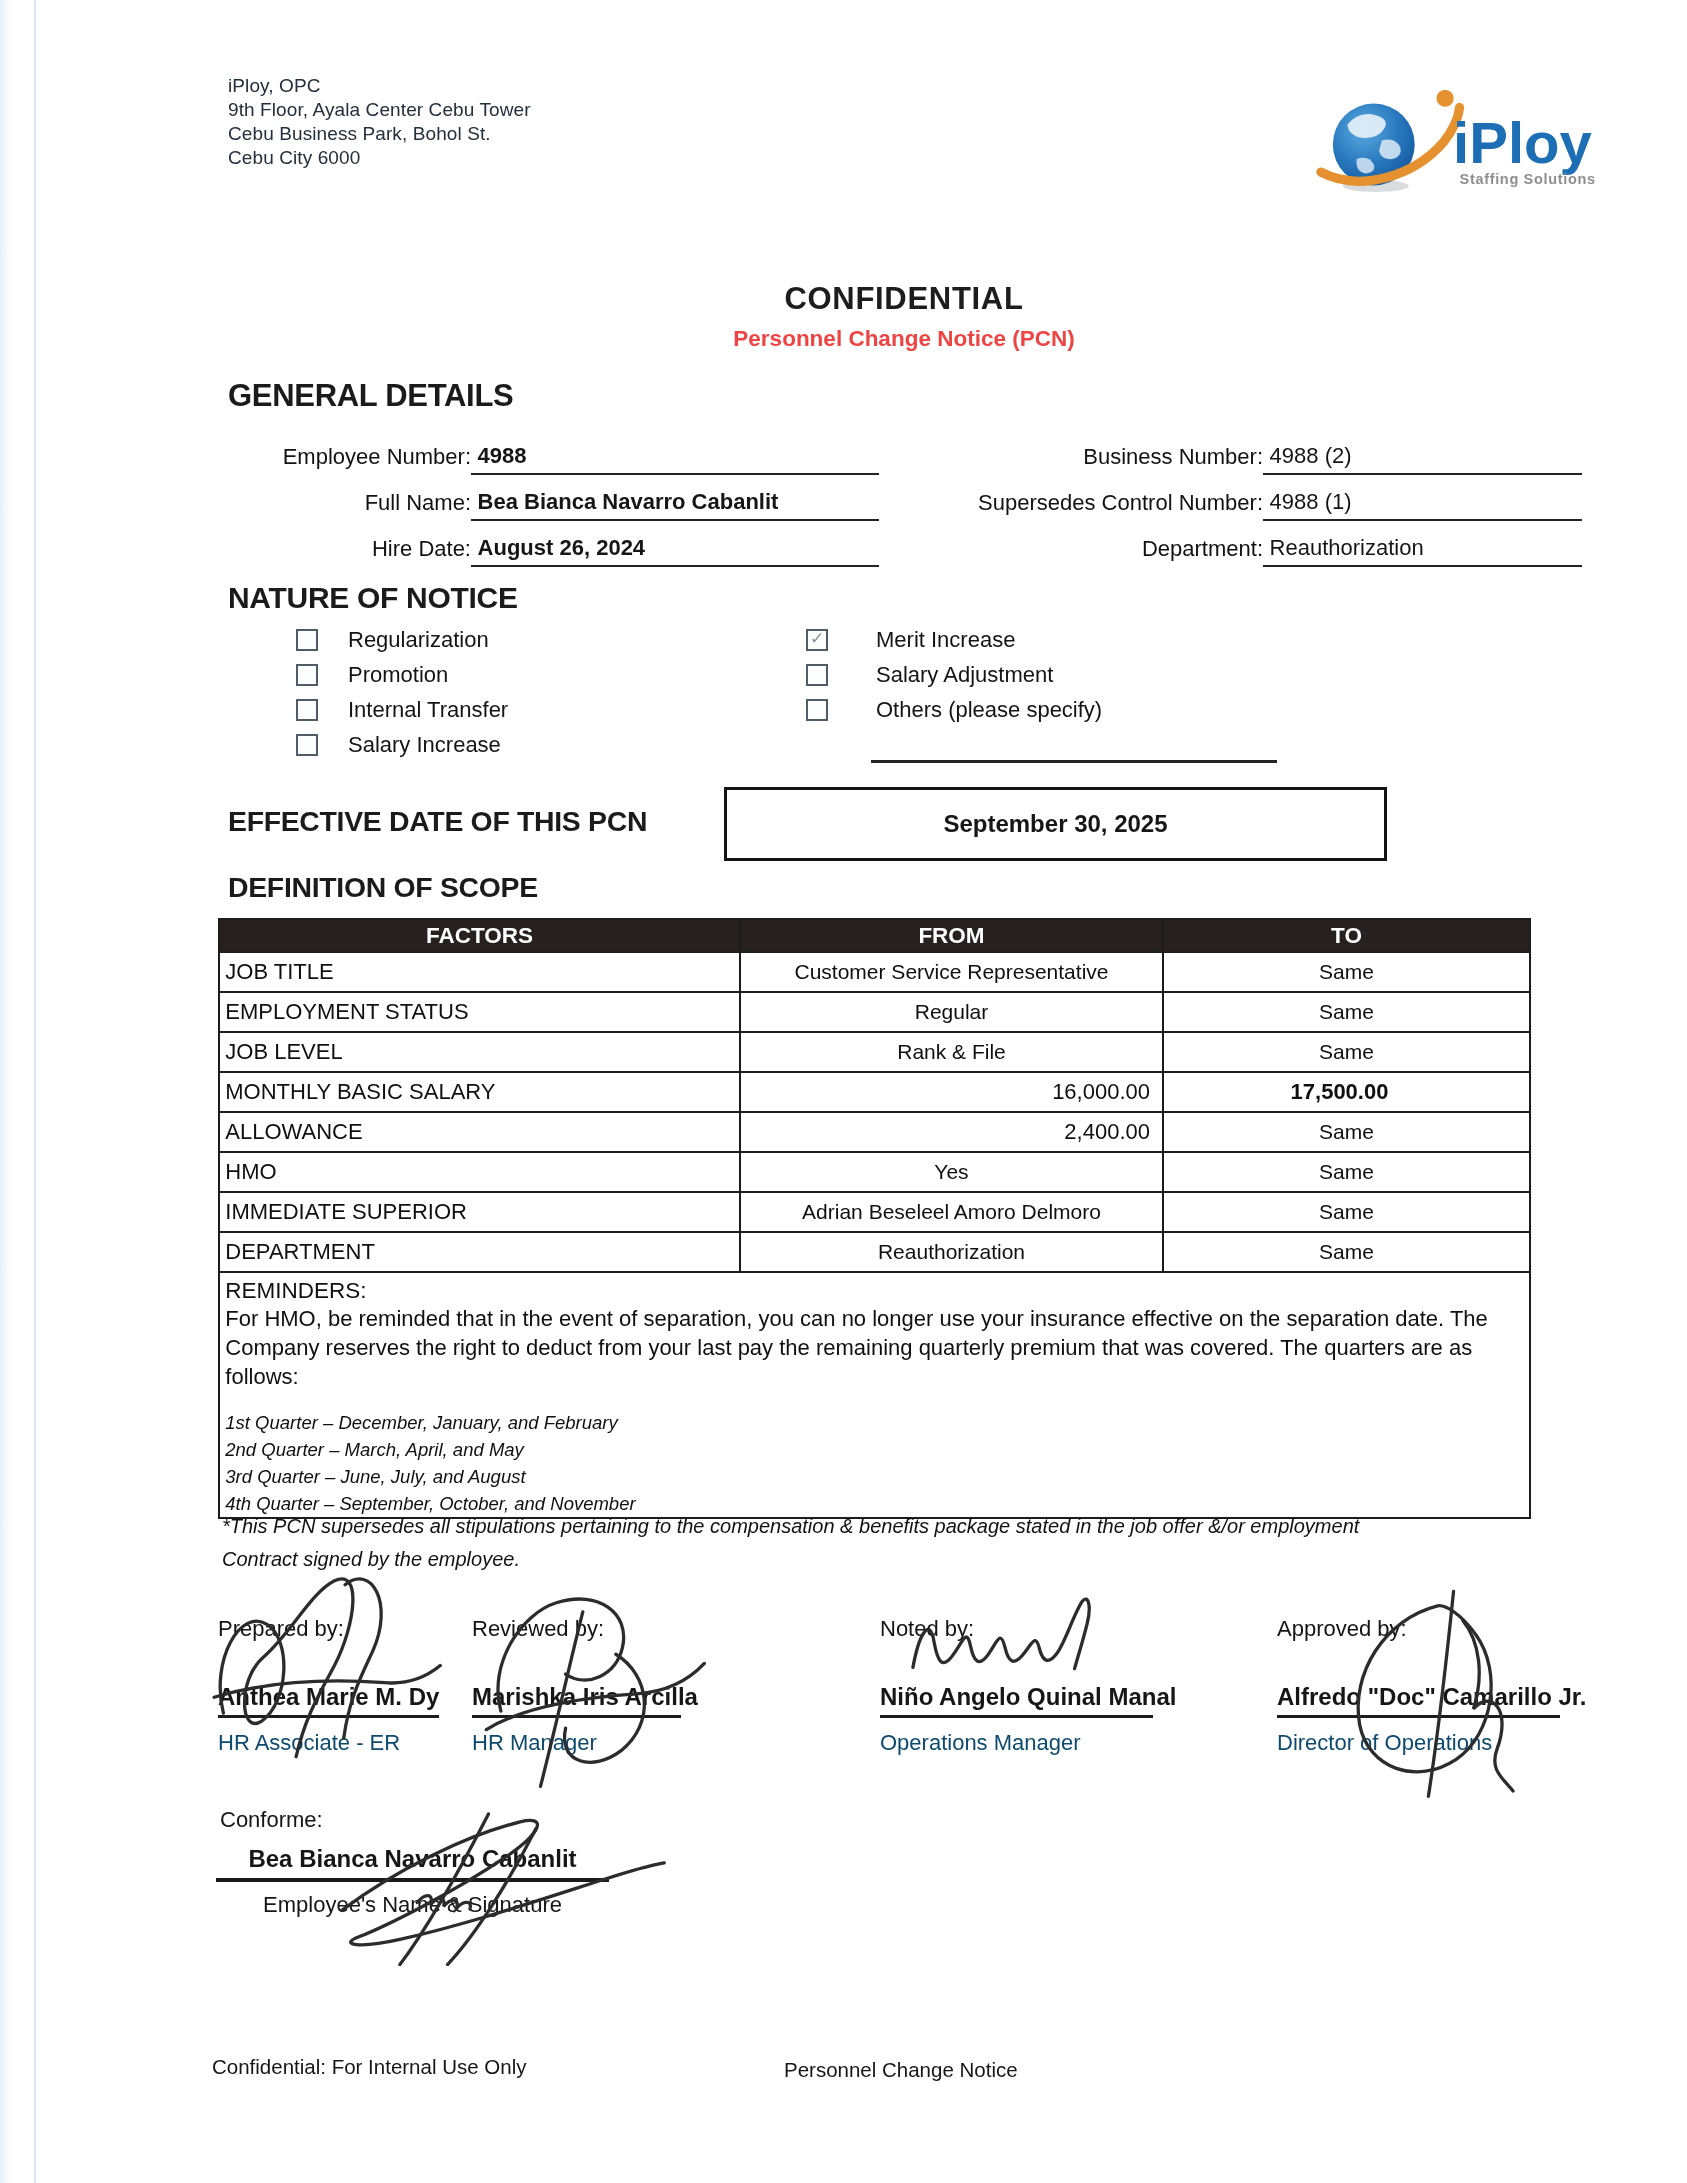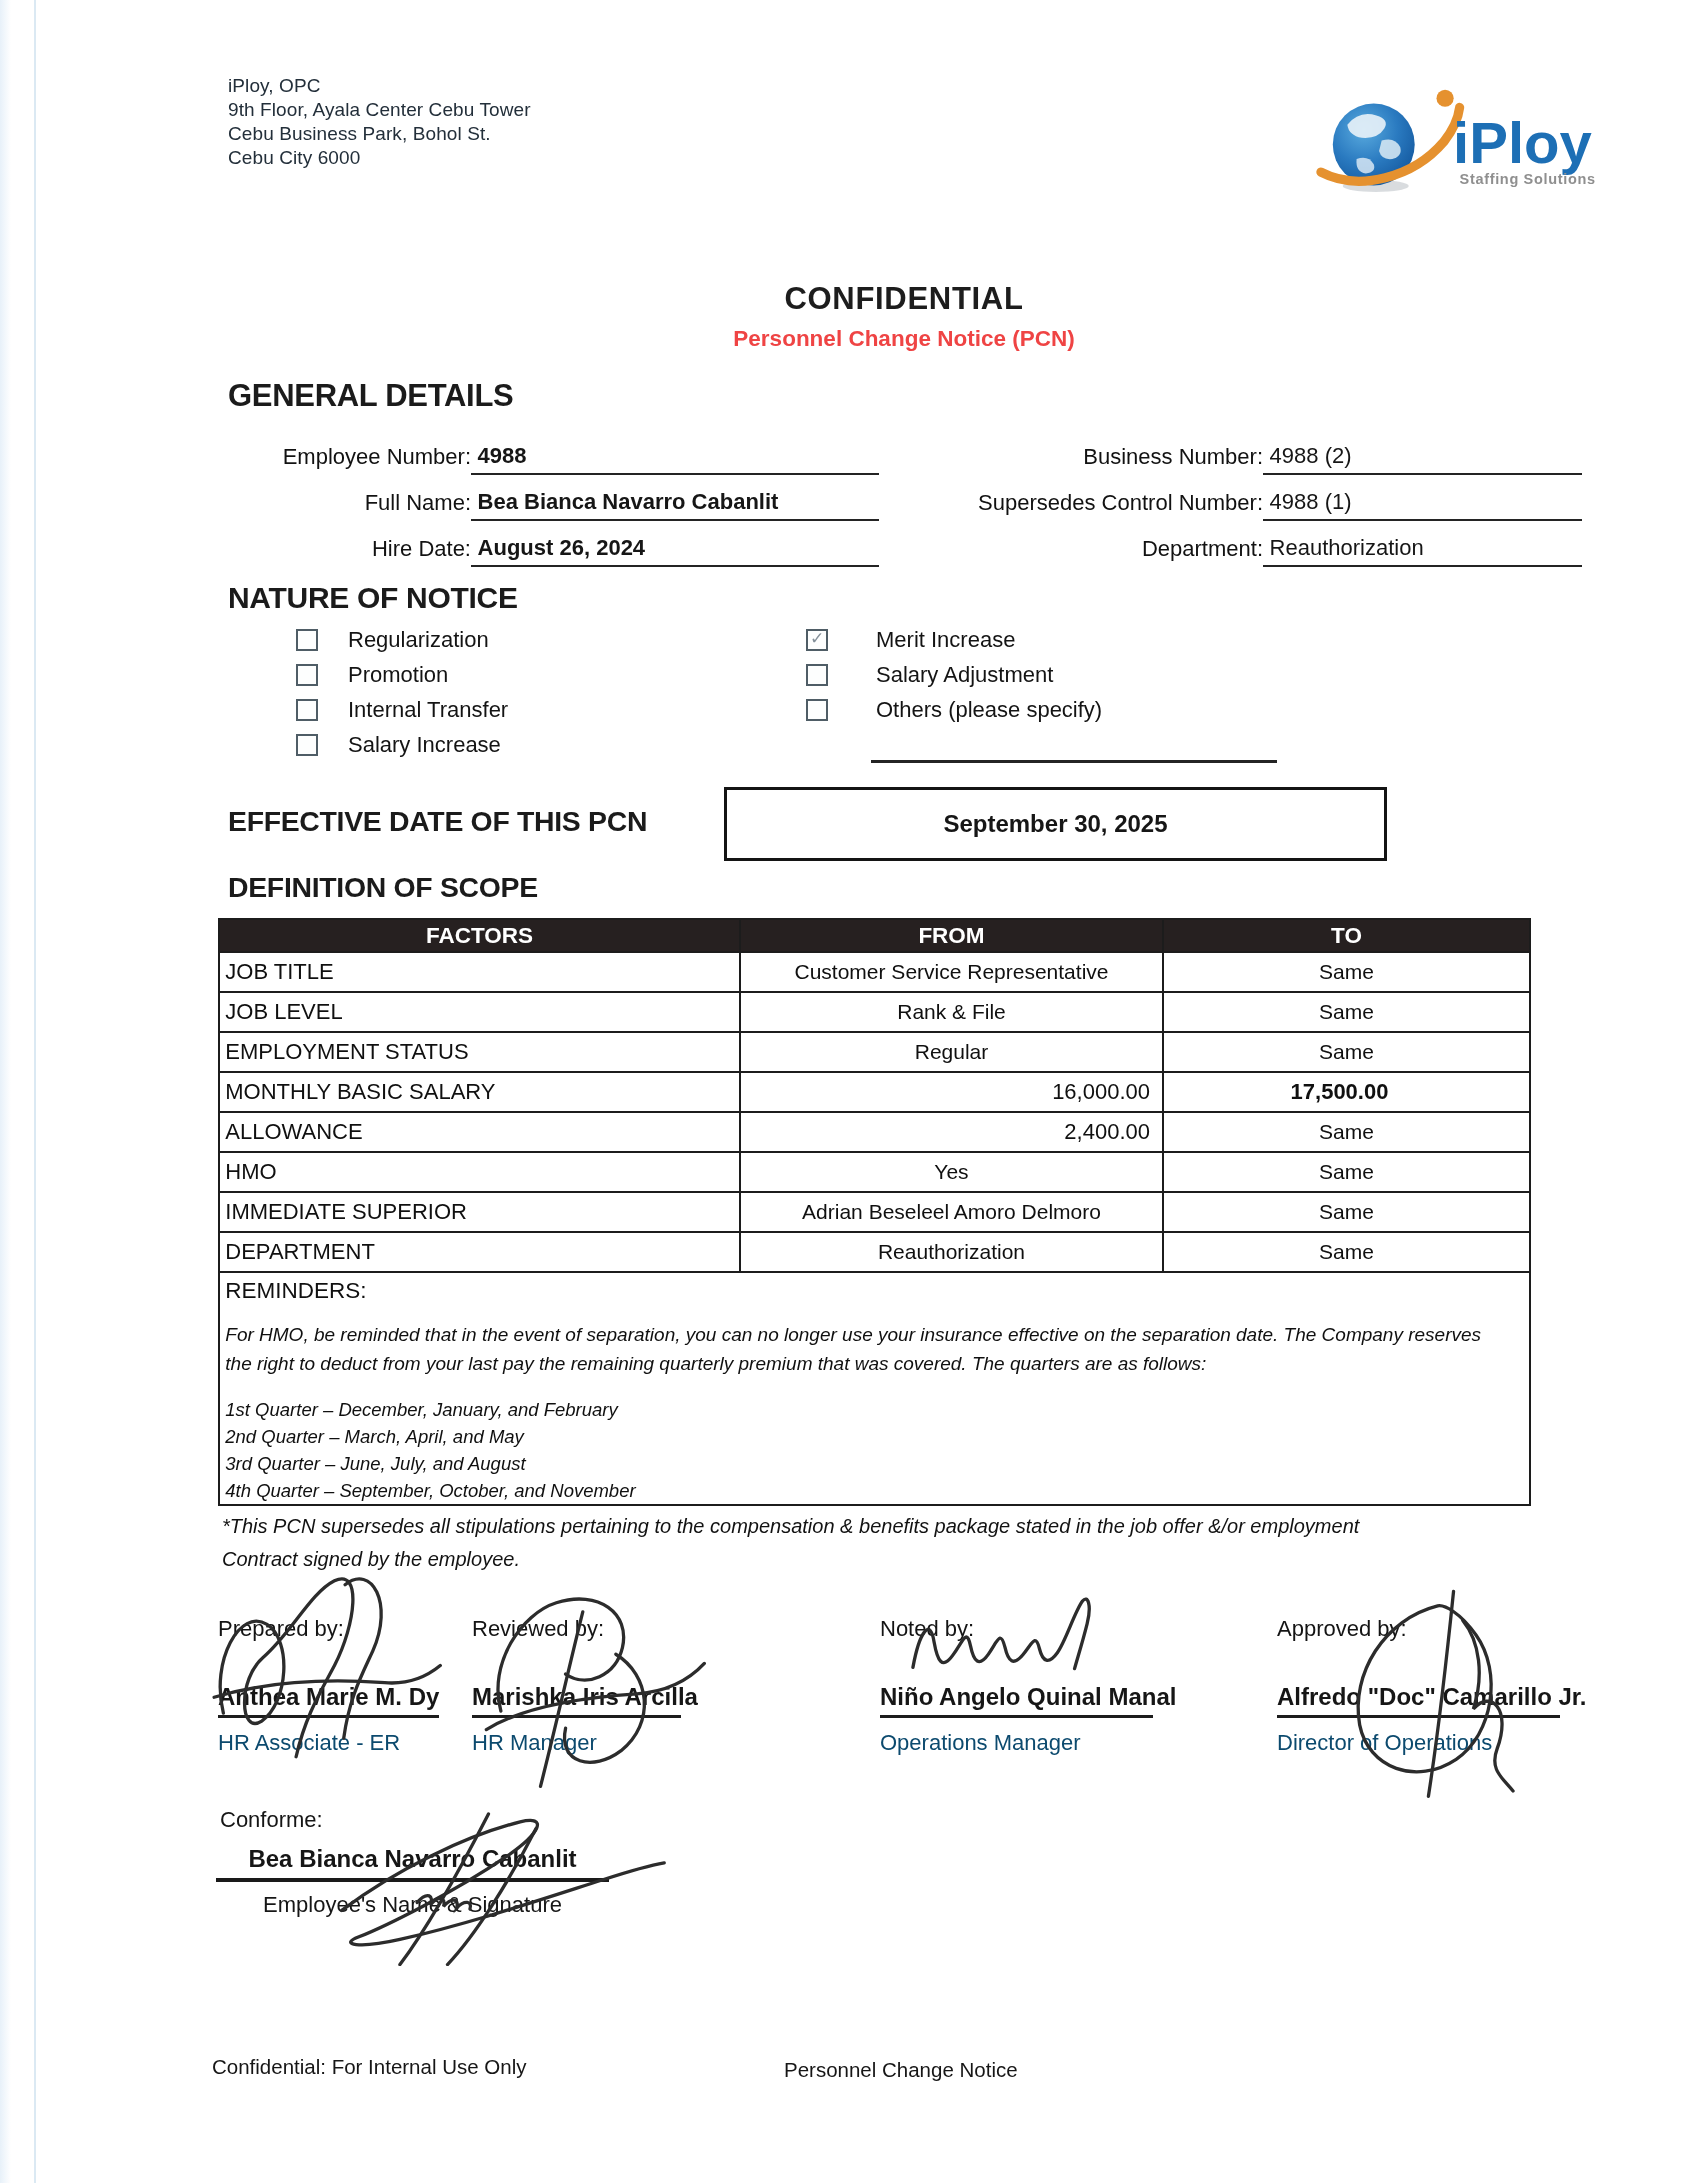--- a/index.html
+++ b/index.html
@@ -66,21 +66,21 @@
   .scope-table th { background:#262020; color:#ffffff; font-size:22.5px; font-weight:700;
     height:33px; border:2px solid #1c1c1c; text-align:center; }
   .scope-table td { border:2px solid #1c1c1c; font-size:22px; color:#101010; height:40px; }
   .scope-table { border:2.6px solid #1c1c1c; }
   td.factor { text-align:left; padding-left:5.3px; }
   td.mid, td.to { text-align:center; font-size:21px; }
   td.num { text-align:right; padding-right:12px; }
   td.numbold { text-align:center; padding-right:14px; font-weight:700; }
   td.reminders-cell { height:229px; vertical-align:top; padding:5.3px 9.3px 0 5.3px; }
   .rem-title { font-size:22.5px; }
-  .rem-para { margin-top:16px; font-style:italic; font-size:19px; line-height:29px; width:1270px; max-width:100%; }
+  .rem-para { margin-top:0; font-size:22px; line-height:29px; width:1270px; max-width:100%; }
   .rem-quarters { margin-top:18px; font-style:italic; font-size:18.5px; line-height:27px; }
 
   .footnote { position:absolute; left:222px; top:1510px; width:1201px;
     font-style:italic; font-size:20px; line-height:33px; color:#121212; }
 
   
   .sig { position:absolute; }
   .sig .slabel { font-size:22px; color:#141414; }
   .sig .sname { display:block; font-size:24px; font-weight:700; white-space:nowrap;
     border-bottom:3.3px solid #1d1d1d; padding-bottom:4px; margin-top:41px; }
@@ -233,27 +233,27 @@
       <th>FACTORS</th>
       <th>FROM</th>
       <th>TO</th>
     </tr>
     <tr>
       <td class="factor">JOB TITLE</td>
       <td class="mid">Customer Service Representative</td>
       <td class="to">Same</td>
     </tr>
     <tr>
+      <td class="factor">EMPLOYMENT STATUS</td>
+      <td class="mid">Regular</td>
+      <td class="to">Same</td>
+    </tr>
+    <tr>
       <td class="factor">JOB LEVEL</td>
       <td class="mid">Rank &amp; File</td>
-      <td class="to">Same</td>
-    </tr>
-    <tr>
-      <td class="factor">EMPLOYMENT STATUS</td>
-      <td class="mid">Regular</td>
       <td class="to">Same</td>
     </tr>
     <tr>
       <td class="factor">MONTHLY BASIC SALARY</td>
       <td class="num">16,000.00</td>
       <td class="numbold">17,500.00</td>
     </tr>
     <tr>
       <td class="factor">ALLOWANCE</td>
       <td class="num">2,400.00</td>

